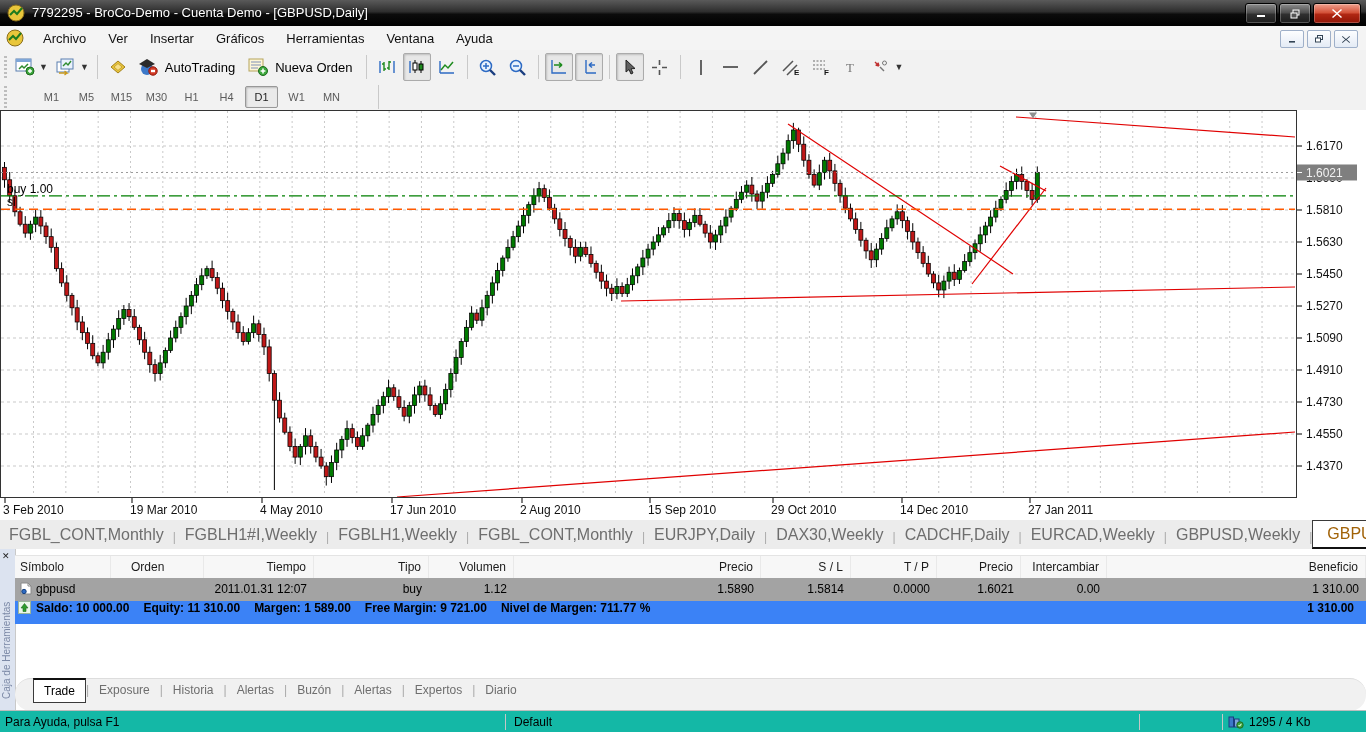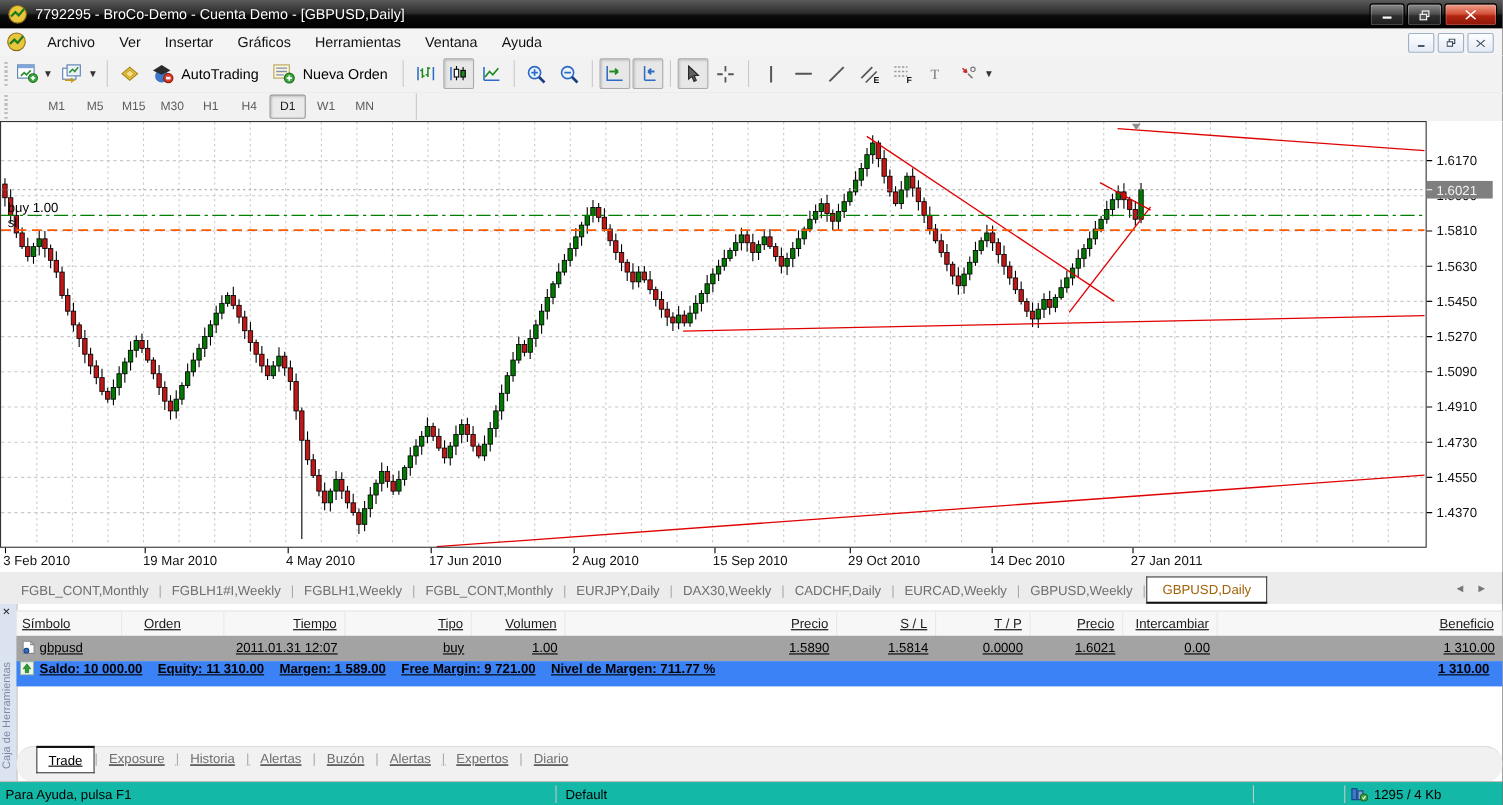--- a/index.html
+++ b/index.html
@@ -46,34 +46,34 @@
     border:1px solid transparent;border-radius:2px;margin:0 1px;}
   .tf.active{border:1px solid #989898;background:#EAEAEA;color:#222;
     box-shadow:inset 1px 1px 2px rgba(0,0,0,.2);}
 
   
   #chartwrap{position:absolute;left:0;top:110px;width:1366px;height:410px;background:#fff;}
 
   
   #charttabs{position:absolute;left:0;top:520px;width:1366px;height:29px;background:#ECECEC;
     display:flex;align-items:flex-end;}
-  .ctab{font-size:12px;color:#6e6e6e;padding:4px 9px 5px 9px;white-space:nowrap;}
+  .ctab{font-size:16px;color:#6e6e6e;padding:4px 9px 5px 9px;white-space:nowrap;}
   .ctab.active{background:#fff;color:#a16207;border:1px solid #3a3a3a;border-bottom:2px solid #111;
     padding:4px 14px 4px 14px;margin-bottom:0;}
   .ctabsep{color:#aaa;font-size:12px;padding-bottom:5px;}
   #ctab-arrows{margin-left:auto;display:flex;gap:10px;padding:0 14px 8px 0;color:#777;font-size:10px;}
 
   
   #terminal{position:absolute;left:0;top:549px;width:1366px;height:161px;background:#fff;}
   #toolbox-strip{position:absolute;left:0;top:0;width:15px;height:161px;background:#DCE3F0;
     border-right:1px solid #C9C9C9;}
   #toolbox-strip .vtext{position:absolute;left:1px;top:150px;transform:rotate(-90deg);
     transform-origin:0 0;font-size:10px;color:#7C89A6;white-space:nowrap;width:140px;}
   #terminal .closex{position:absolute;left:2px;top:3px;font-size:9px;color:#222;line-height:9px;}
-  .trow{position:absolute;left:15px;width:1351px;display:flex;text-decoration:underline;}
+  .trow{position:absolute;left:15px;width:1351px;display:flex;}
   #thead{top:6px;height:23px;background:#F7F7F7;border-bottom:1px solid #D8D8D8;border-top:1px solid #E4E4E4;}
   #thead .cell{font-size:12px;color:#1c1c1c;padding-top:4px;border-right:1px solid #E9E9E9;}
   #tdata{top:29px;height:23px;background:#a3a3a3;}
   .cell{box-sizing:border-box;overflow:hidden;white-space:nowrap;font-size:12px;color:#000;}
   .cell.r{text-align:right;padding:4px 7px 0 0;}
   .cell.l{text-align:left;padding:4px 0 0 5px;}
   #tsummary{top:52px;height:23px;background:#3b82f6;display:flex;align-items:flex-start;font-weight:bold;font-size:12px;}
   #tsummary .part{margin-right:14px;white-space:nowrap;}
   #tsummary .profit{margin-left:auto;padding-right:12px;}
   #ttabs{top:129px;height:32px;background:#F1F1F1;border-top:1px solid #DDD;display:flex;align-items:flex-start;border-radius:16px;}
@@ -900,21 +900,21 @@
       </div>
     <div id="tdata" class="trow">
         <div class="cell l" style="width: 96px;"><svg width="12" height="13" viewBox="0 0 12 13" style="vertical-align:-2px;margin-right:4px">
             <path d="M1 1 h7 l3 3 v8 h-10 Z" fill="#fff" stroke="#8a8a8a"></path>
             <path d="M8 1 v3 h3" fill="none" stroke="#8a8a8a"></path>
             <circle cx="4" cy="9.5" r="2.2" fill="#2E6BC4" stroke="#16407E"></circle>
           </svg><span>gbpusd</span></div>
         <div class="cell r" style="width: 93px;"></div>
         <div class="cell r" style="width: 110px;">2011.01.31 12:07</div>
         <div class="cell r" style="width: 115px;">buy</div>
-        <div class="cell r" style="width: 85px;">1.00</div>
+        <div class="cell r" style="width: 85px;">1.12</div>
         <div class="cell r" style="width: 247px;">1.5890</div>
         <div class="cell r" style="width: 90px;">1.5814</div>
         <div class="cell r" style="width: 86px;">0.0000</div>
         <div class="cell r" style="width: 84px;">1.6021</div>
         <div class="cell r" style="width: 86px;">0.00</div>
         <div class="cell r" style="width: 259px;">1 310.00</div>
       </div>
 
     <div id="tsummary" class="trow">
       <svg width="13" height="13" viewBox="0 0 13 13" style="margin:0 5px 0 3px">

